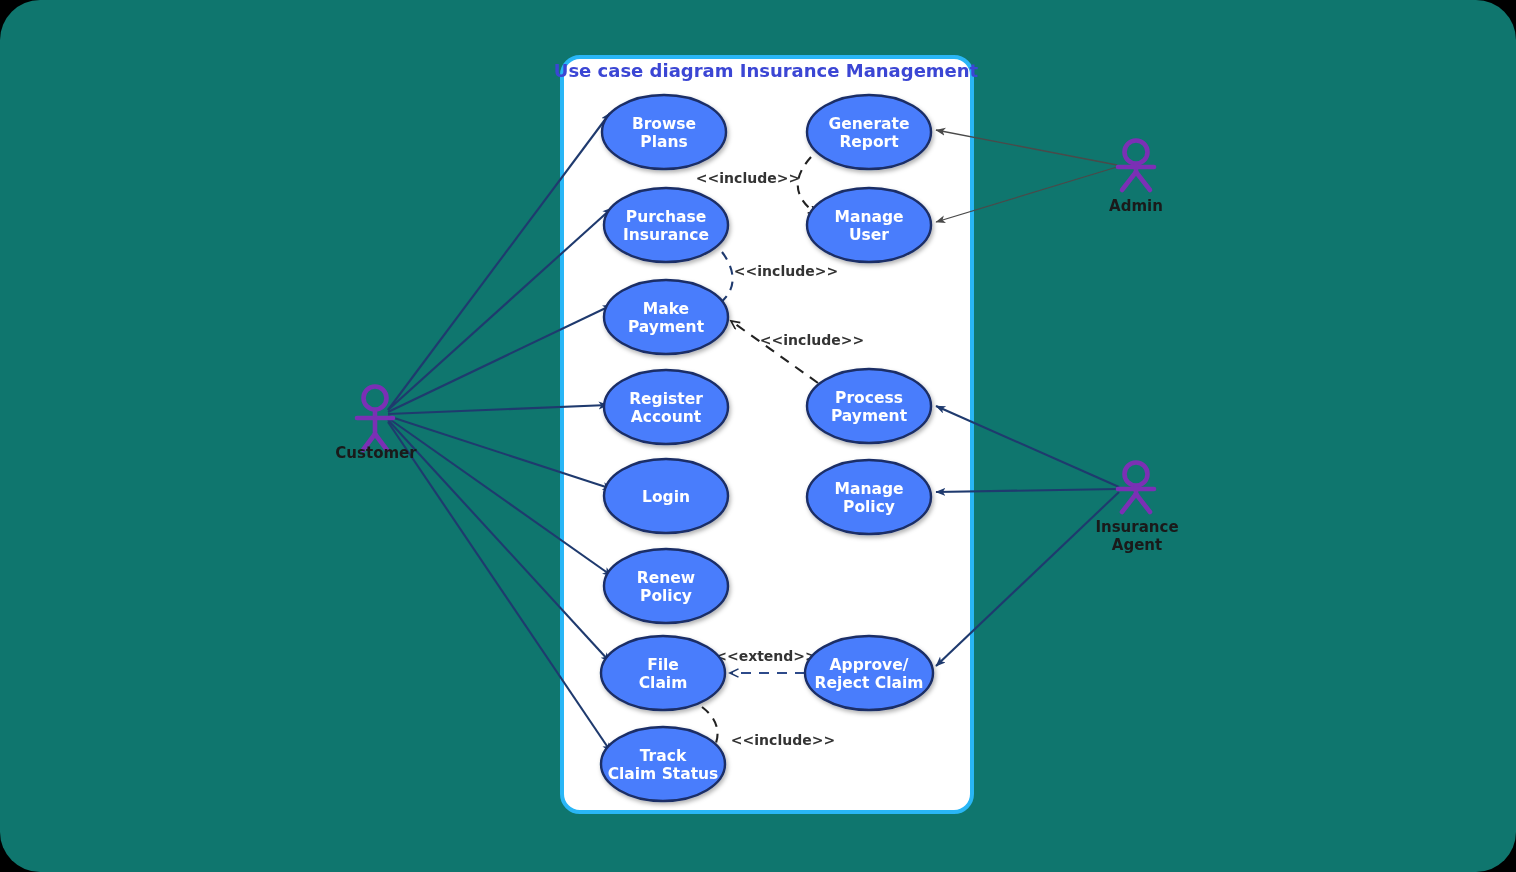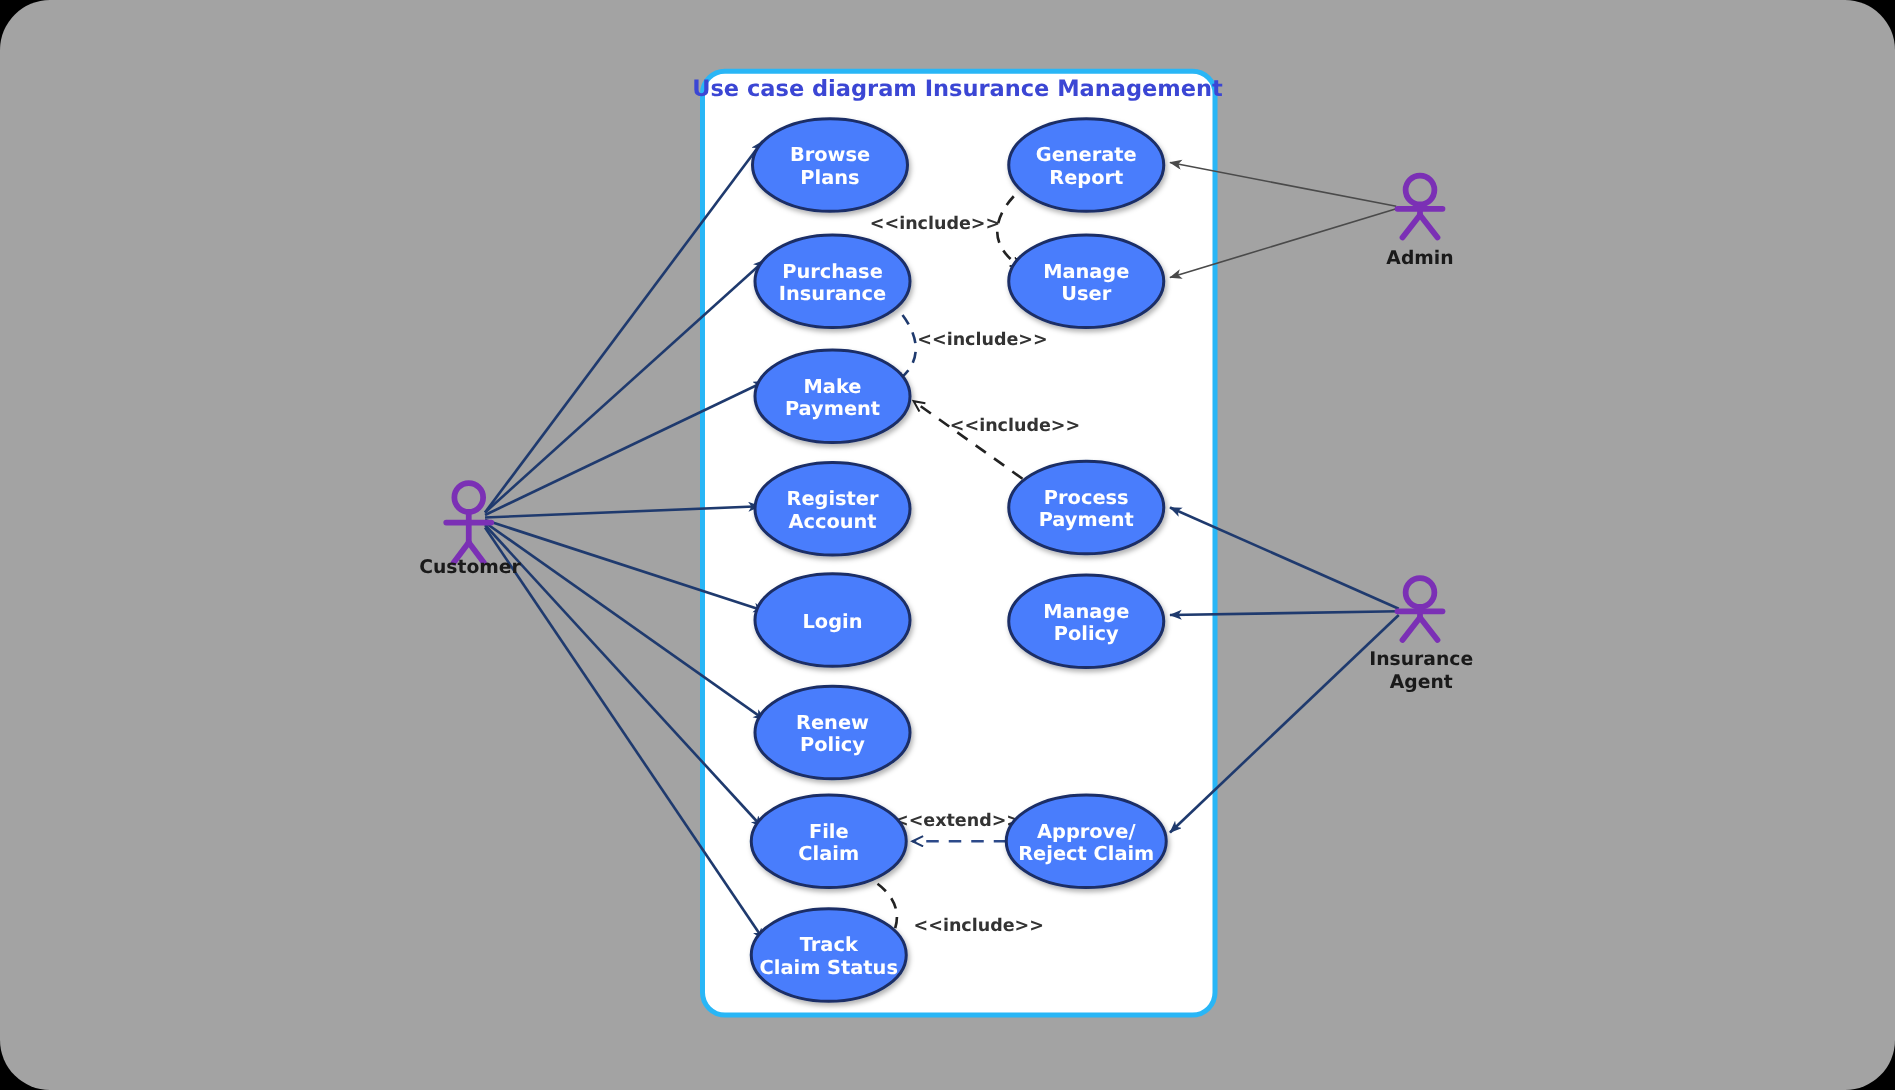--- a/index.html
+++ b/index.html
@@ -1,18 +1,18 @@
 <!DOCTYPE html>
 <html><head>
 <meta charset="utf-8">
 <style>
   html,body{margin:0;padding:0;background:#000;}
   body{width:1516px;height:872px;overflow:hidden;
        font-family:"DejaVu Sans","Liberation Sans",sans-serif;}
-  #canvas{position:absolute;inset:0;background:#a3a3a3;border-radius:40px;overflow:hidden;}
+  #canvas{position:absolute;inset:0;background:#0f766e;border-radius:40px;overflow:hidden;}
   svg#diagram{position:absolute;left:0;top:0;width:1516px;height:872px;display:block;}
   .uc-label{fill:#ffffff;font-weight:bold;font-size:15.5px;text-anchor:middle;
             font-family:"DejaVu Sans","Liberation Sans",sans-serif;}
   .actor-label{fill:#1a1a1a;font-weight:bold;font-size:15px;text-anchor:middle;
                font-family:"DejaVu Sans","Liberation Sans",sans-serif;}
   .rel-label{fill:#333333;font-weight:bold;font-size:14px;text-anchor:middle;
              font-family:"DejaVu Sans","Liberation Sans",sans-serif;}
   .sys-title{fill:#3b46d4;font-weight:bold;font-size:18px;text-anchor:middle;
              font-family:"DejaVu Sans","Liberation Sans",sans-serif;}
 </style>

